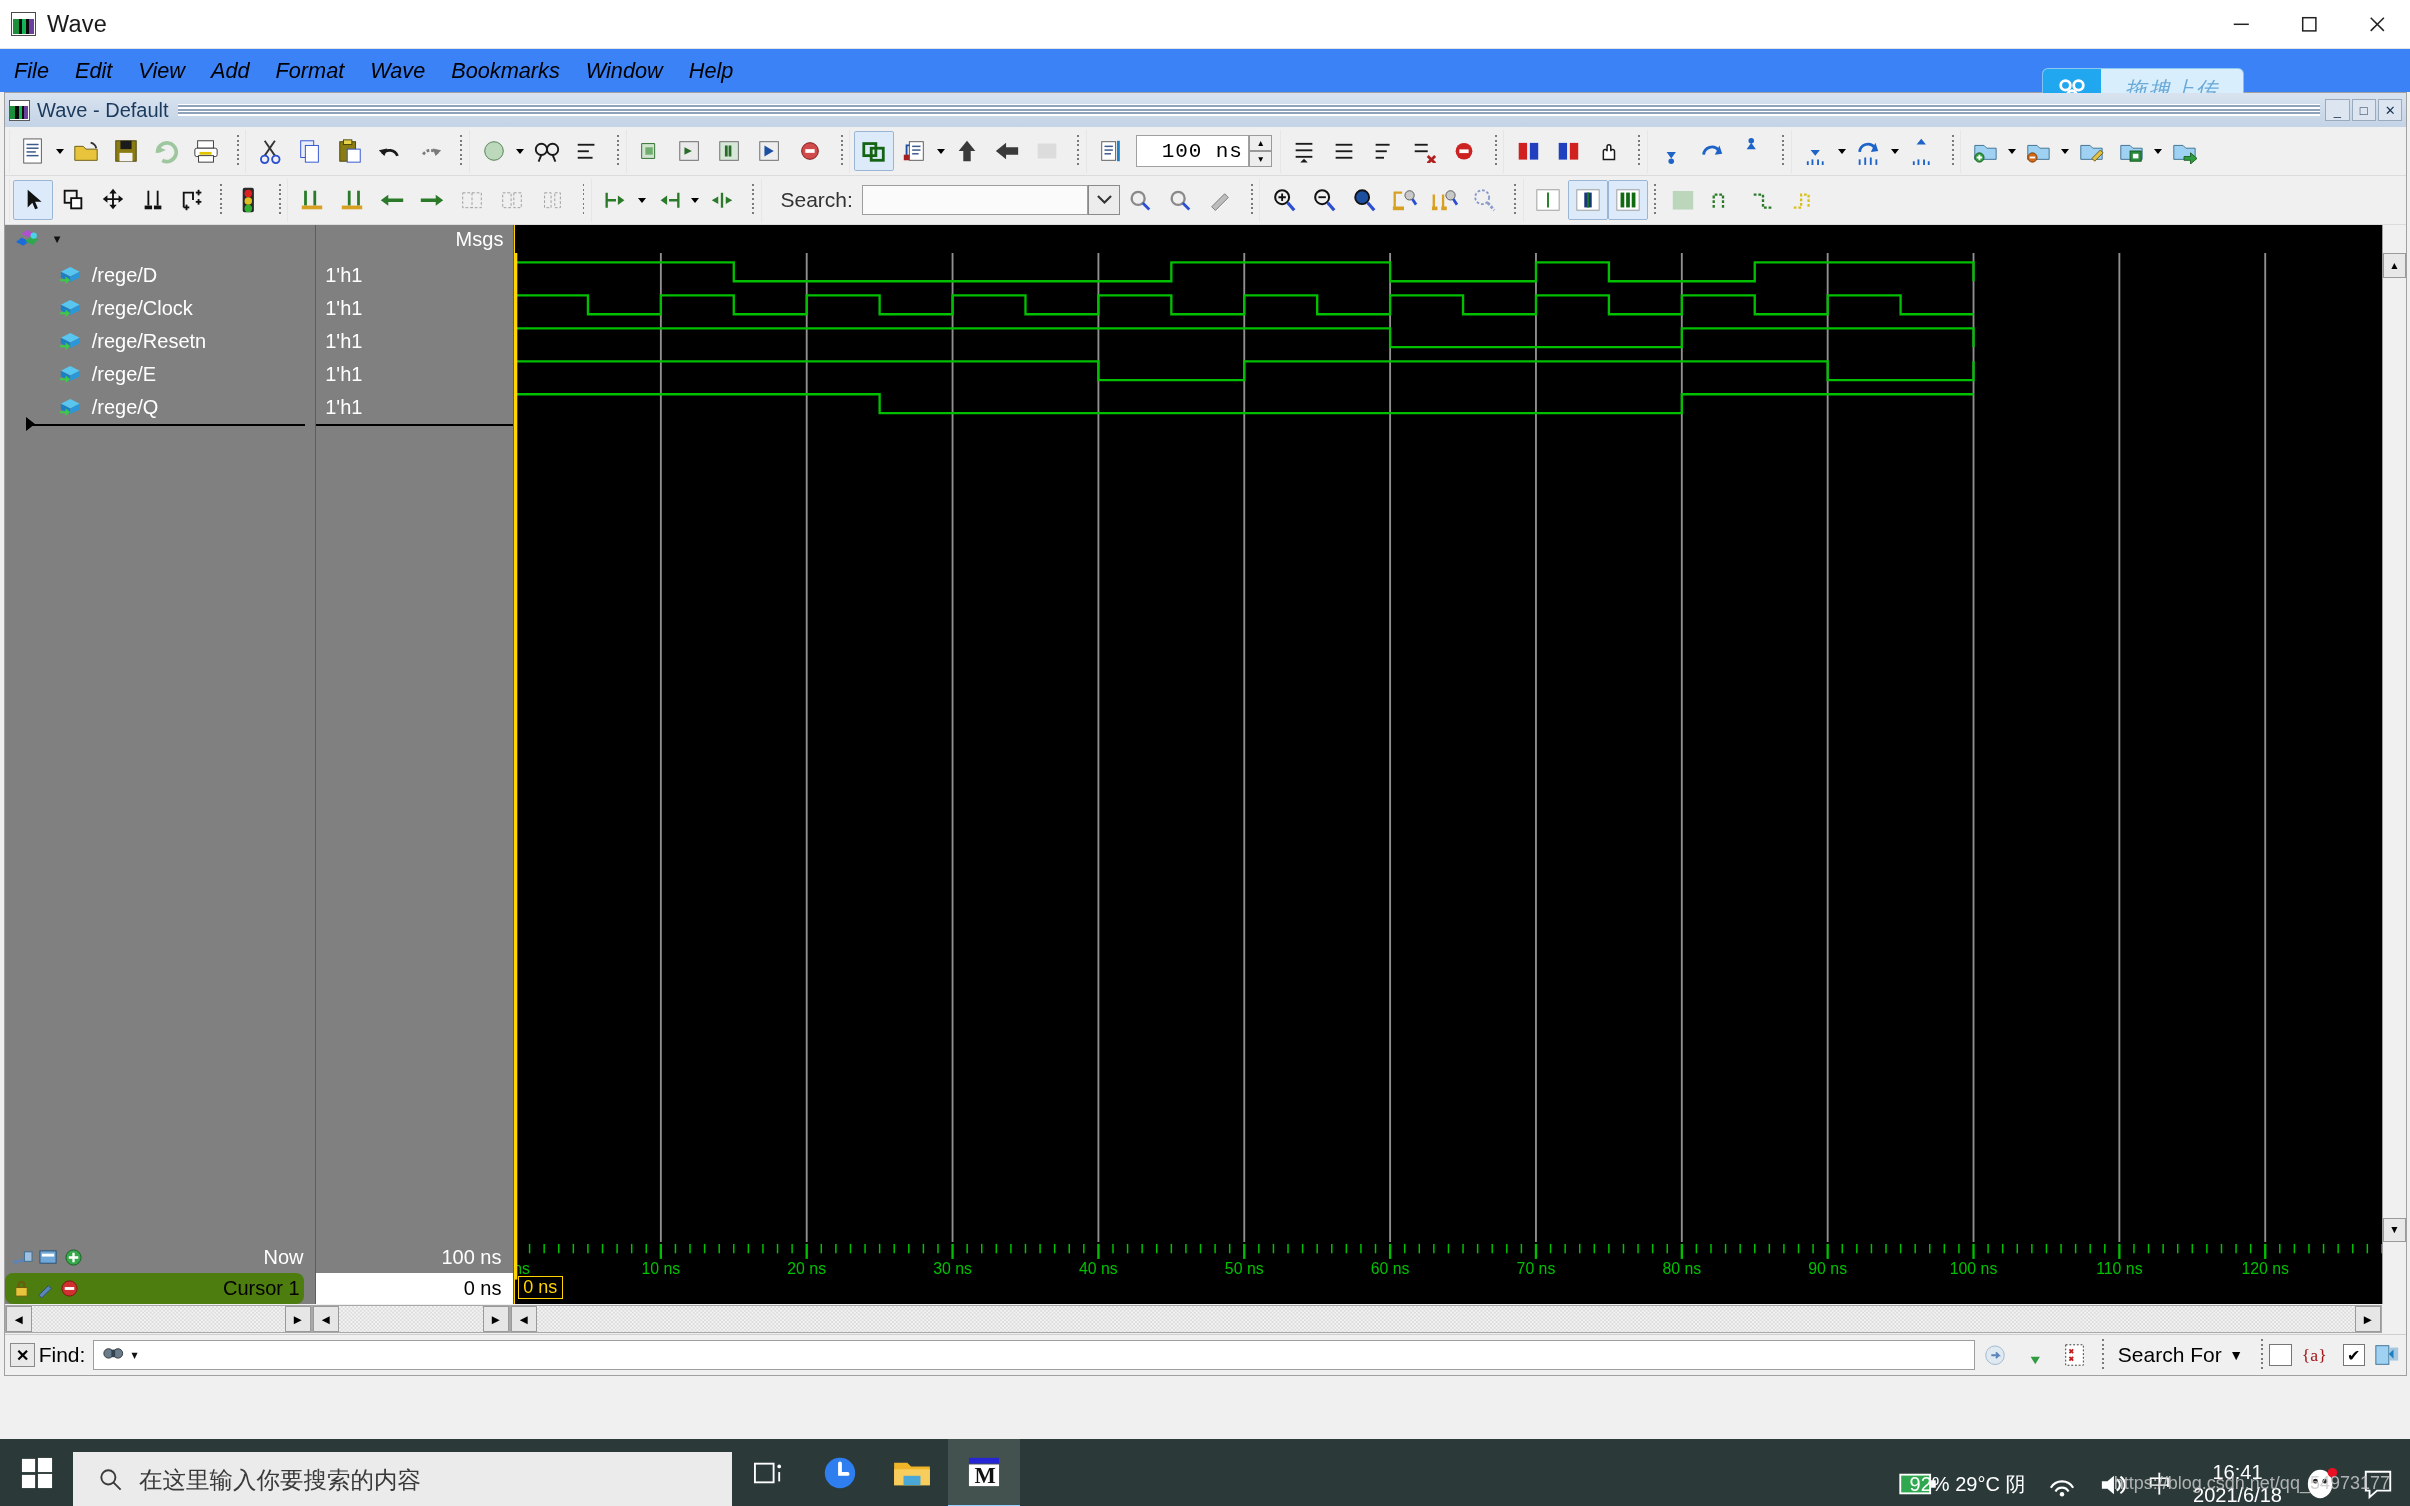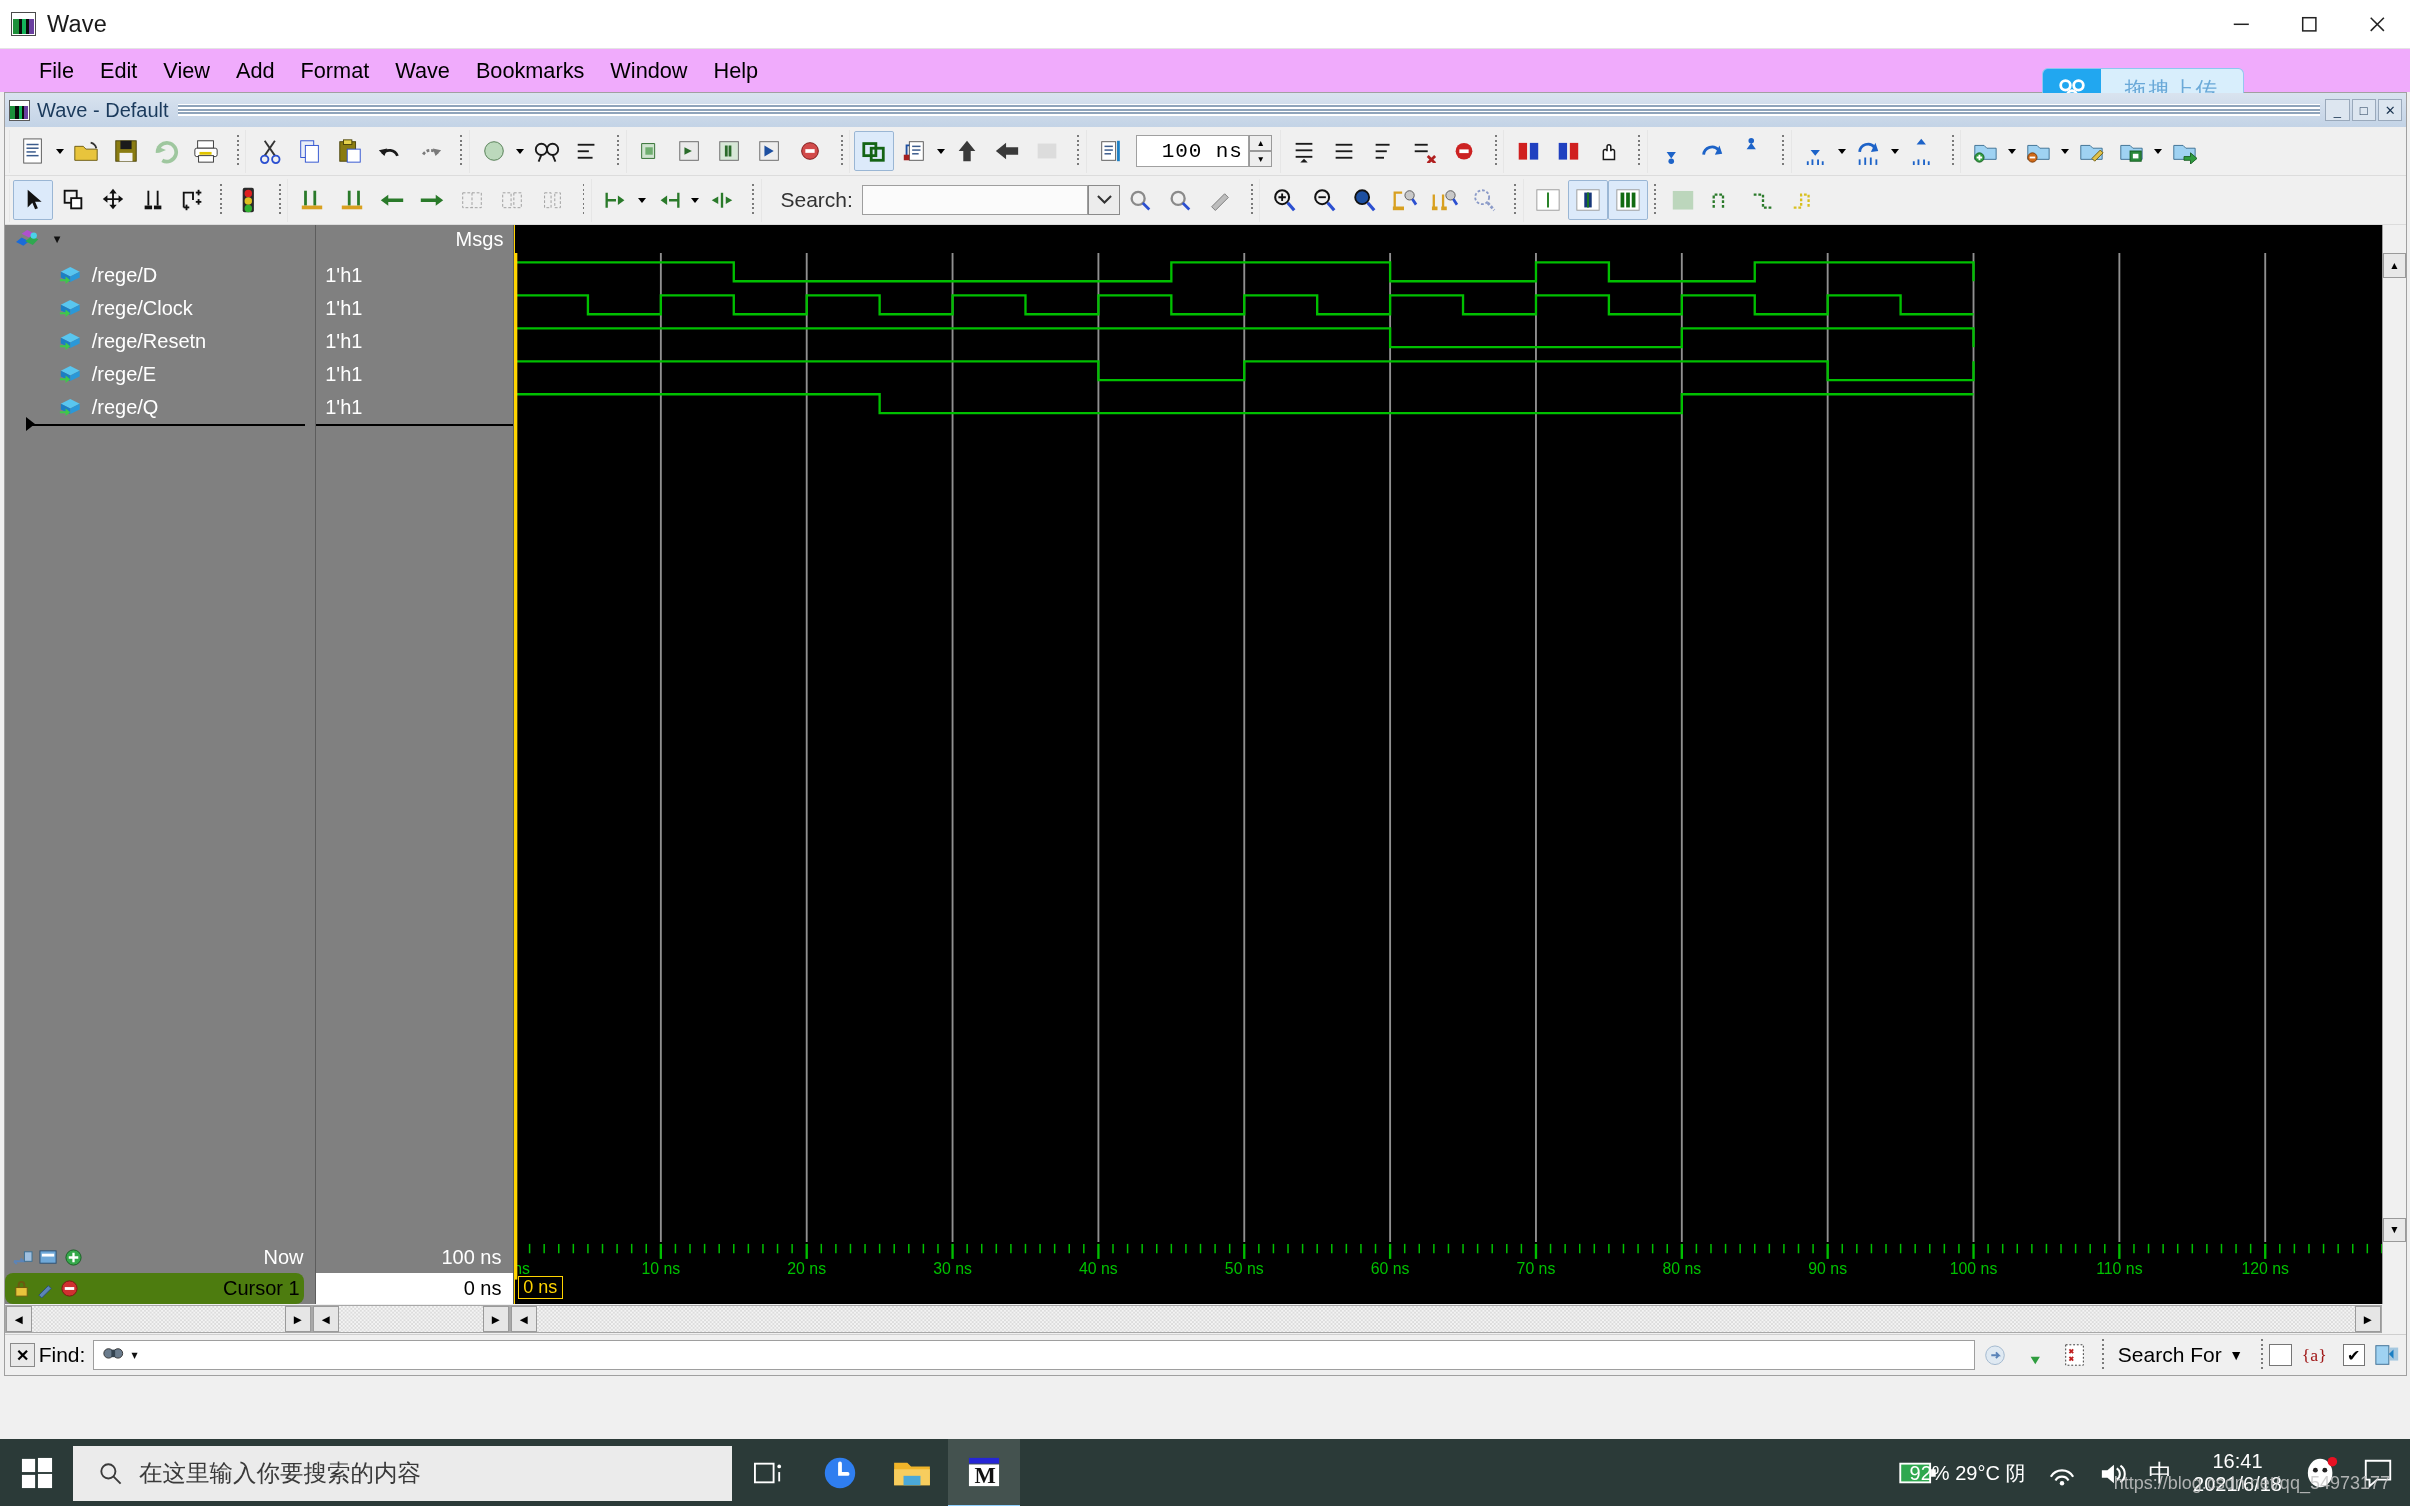--- a/index.html
+++ b/index.html
@@ -26,21 +26,21 @@
     background:
       linear-gradient(to right,#1c8f3a 0 30%,#0a0a0a 30% 45%,#14b35a 45% 62%,#0a0a0a 62% 78%,#6a3fa0 78% 100%);
   }
   .title-text { font-size:23.5px; color:#1a1a1a; letter-spacing:0.2px;}
   .wbtns { position:absolute; right:0; top:0; height:49px; display:flex; }
   .wbtn { width:68px; height:49px; display:flex; align-items:center; justify-content:center;
           font-size:21.7px; color:#222; }
   .wbtn svg{ display:block; }
 
   
-  .menubar { height:43px; background:#f0abfc; display:flex; align-items:center; padding-left:26px; position:relative;}
+  .menubar { height:43px; background:#3b82f6; display:flex; align-items:center; padding-left:1px; position:relative;font-style:italic;}
   .menu-item { padding:3.8px 13px; font-size:21.7px; color:#000; }
 
   .bd-upload{
     position:absolute; right:168px; top:20px; width:200px; height:41px;
     background:#d8eefc; border-radius:4.7px; display:flex; align-items:center; overflow:hidden;
     box-shadow:0 0 0 0.9px #8cc8ef;
   }
   .bd-upload .bd-ic{ width:58px; height:41px; background:#21a7f0; display:flex; align-items:center; justify-content:center; }
   .bd-upload .bd-tx{ flex:1; text-align:center; color:#6aa9d8; font-size:21.7px; letter-spacing:1.9px;}
 
@@ -130,21 +130,21 @@
   .findbar{ height:41px; background:#f0f0f0; display:flex; align-items:center; padding:0 5.6px; border-top:0.9px solid #cfcfcf;}
   .findX{ width:24.5px;height:24.5px; border:0.9px solid #8a8a8a; background:#e9e9e9;
           display:flex;align-items:center;justify-content:center;font-size:16px;font-weight:bold;}
   .findinput{ flex:1; height:30px; background:#fff; border:0.9px solid #9e9e9e; display:flex; align-items:center; padding-left:7.5px;}
   .statbar{ height:36px; display:flex; background:#f0f0f0; border-top:0.9px solid #cfcfcf;}
   .statcell{ border:0.9px solid #bdbdbd; height:36px; display:flex; align-items:center;
              padding-left:9.4px; font-size:20px; }
 
   
   .taskbar{ position:absolute; left:0; bottom:0; width:2411px; height:68px;
-            background:#2b3a38; display:flex; align-items:center; color:#fff; font-size:20px;}
+            background:#2b3a38; display:flex; align-items:flex-end; color:#fff; font-size:20px;}
   .tb-start{ width:73px;height:68px; display:flex;align-items:center;justify-content:center;}
   .tb-search{ width:659px; height:55px; background:#ebebeb; color:#3a3a3a;
               display:flex; align-items:center; padding-left:24.5px; font-size:23.5px; gap:17px;}
   .tb-ic{ width:72px; height:68px; display:flex; align-items:center; justify-content:center;}
   .tb-ic.active{ background:#44524f; border-bottom:2.8px solid #8fd0ff;}
   .tray{ margin-left:auto; display:flex; align-items:center; gap:21px; padding-right:17px;}
   .clock{ text-align:center; line-height:1.15; font-size:20px;}
   .watermark{ position:absolute; right:21px; bottom:13px; color:#c8c8c8; font-size:18px; opacity:.85;}
 </style>
 </head>

